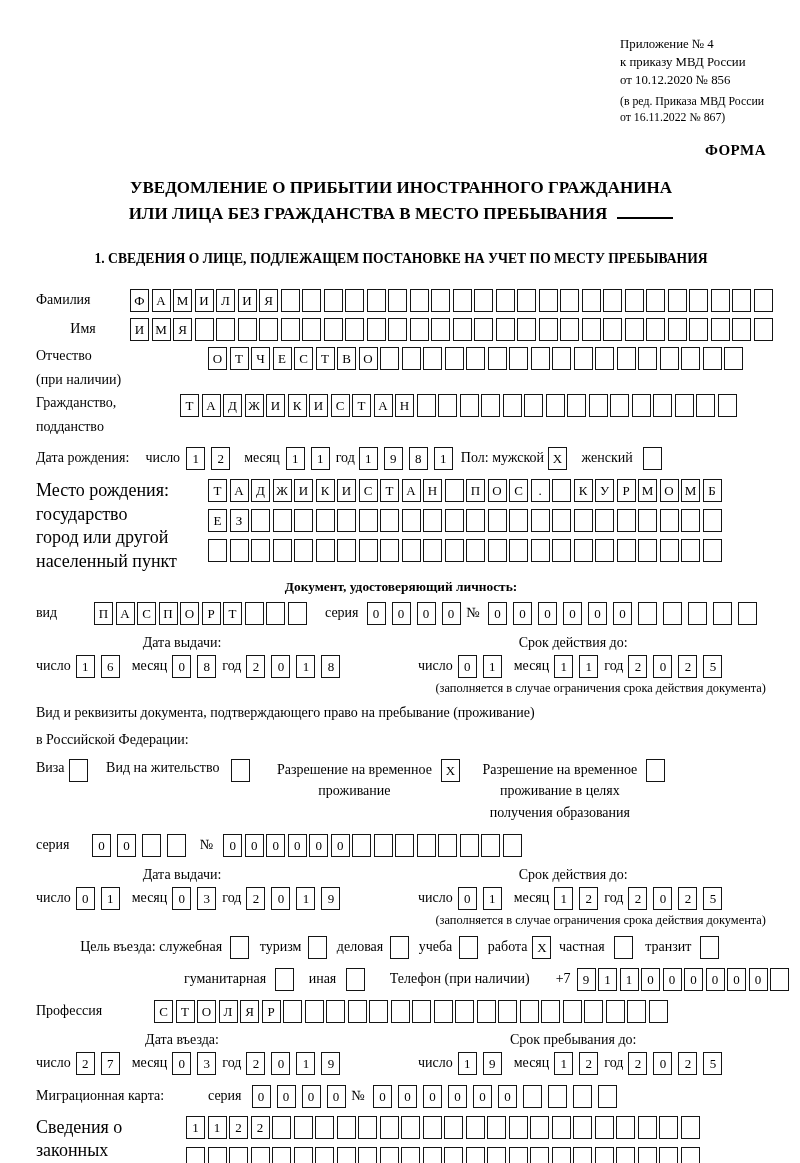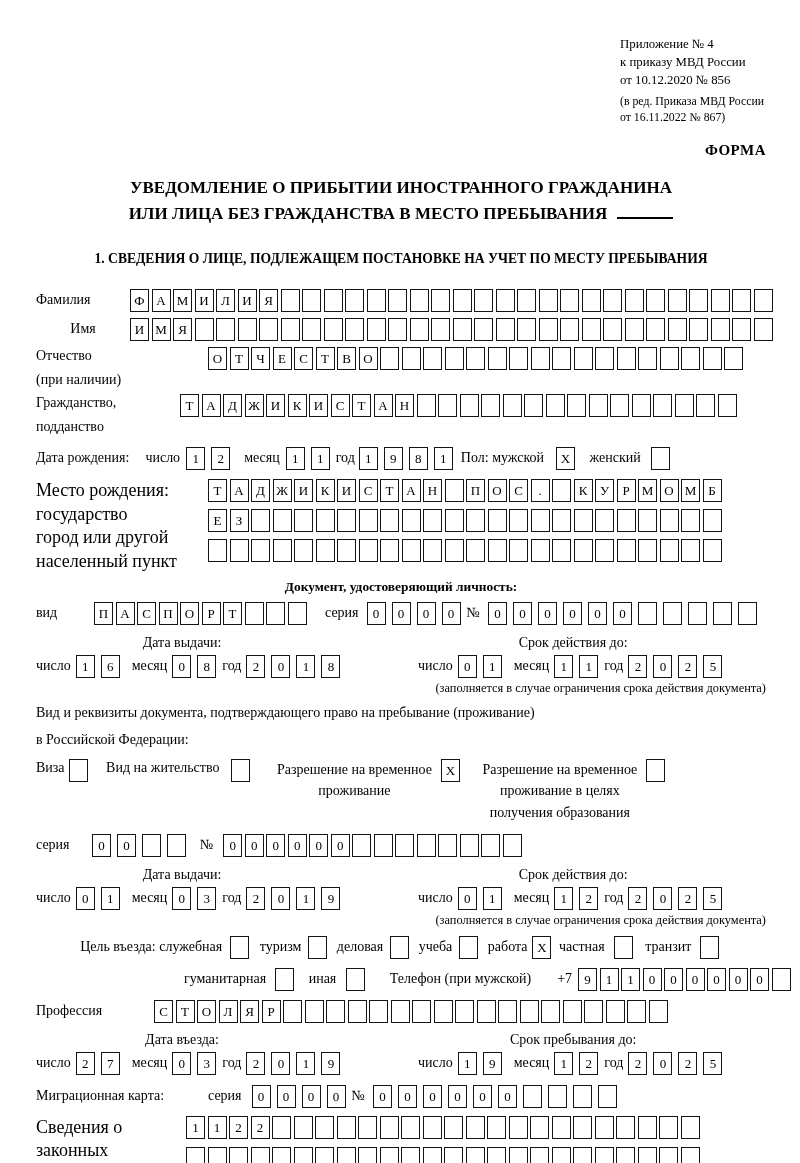--- a/index.html
+++ b/index.html
@@ -220,21 +220,21 @@
         <span class="cb">1</span>
         <span class="cb">1</span>
       </span>
     <span class="lbl" style="margin-right:4px;">год</span>
     <span class="boxes spread">
         <span class="cb">1</span>
         <span class="cb">9</span>
         <span class="cb">8</span>
         <span class="cb">1</span>
       </span>
-    <span class="lbl" style="margin-left:2px; margin-right:12px;">Пол: мужской</span>
+    <span class="lbl" style="margin-left:2px; margin-right:4px;">Пол: мужской</span>
     <span class="boxes">
         <span class="cb">X</span>
       </span>
     <span class="lbl" style="margin-left:12px; margin-right:10px;">женский</span>
     <span class="boxes">
         <span class="cb"></span>
       </span>
   </div>
 
   <div class="row" style="align-items:flex-start; margin-top:9px;">
@@ -558,21 +558,21 @@
 
   <div class="row" style="margin-top:9px;">
     <span class="lbl" style="margin-left:148px; margin-right:9px;">гуманитарная</span>
     <span class="boxes">
         <span class="cb"></span>
       </span>
     <span class="lbl" style="margin-left:12px; margin-right:10px;">иная</span>
     <span class="boxes">
         <span class="cb"></span>
       </span>
-    <span class="lbl" style="margin-left:22px;">Телефон (при мужской)</span>
+    <span class="lbl" style="margin-left:22px;">Телефон (при наличии)</span>
     <span class="lbl" style="margin-left:26px; margin-right:6px;">+7</span>
     <span class="boxes">
         <span class="cb">9</span>
         <span class="cb">1</span>
         <span class="cb">1</span>
         <span class="cb">0</span>
         <span class="cb">0</span>
         <span class="cb">0</span>
         <span class="cb">0</span>
         <span class="cb">0</span>

